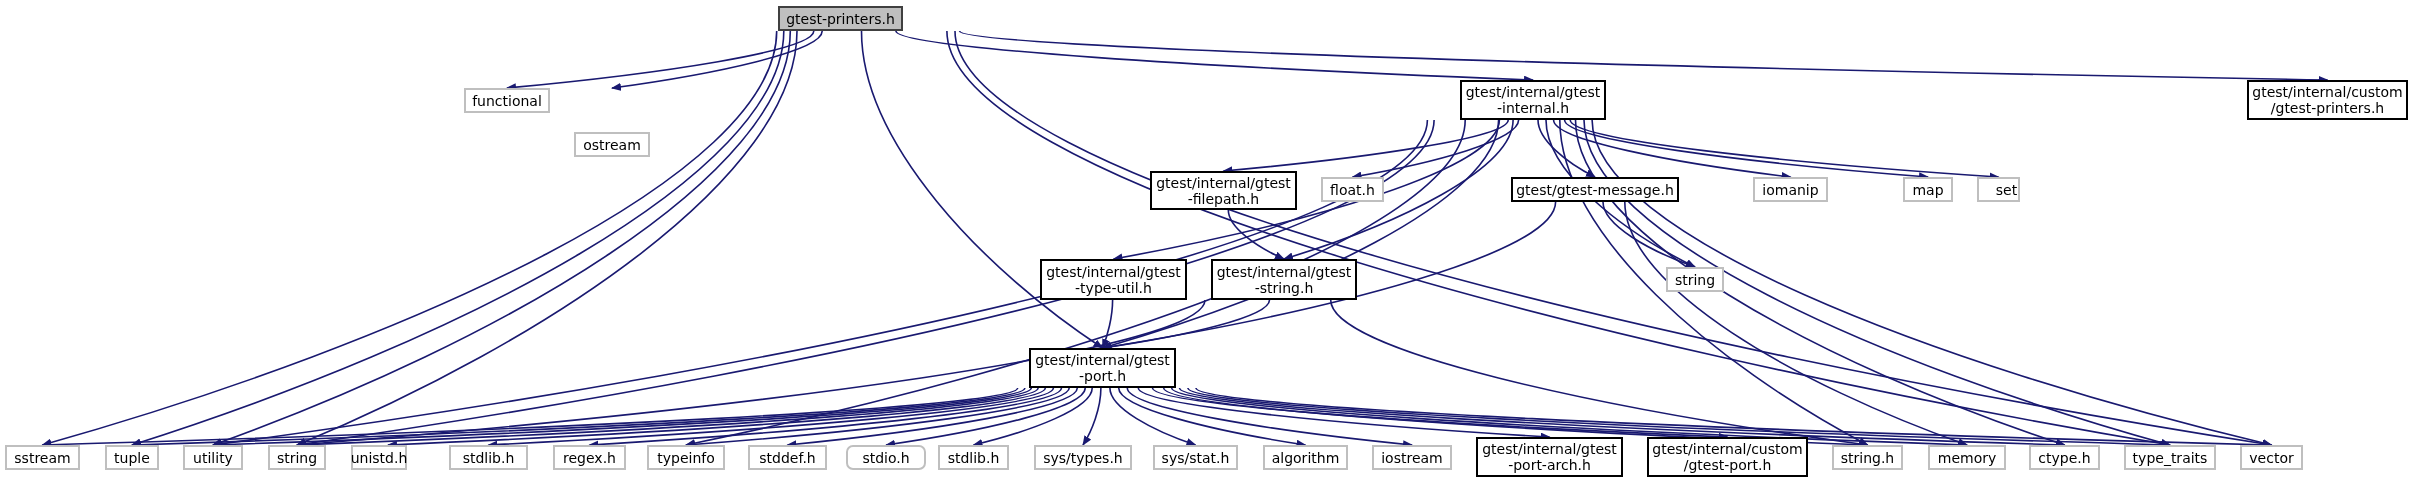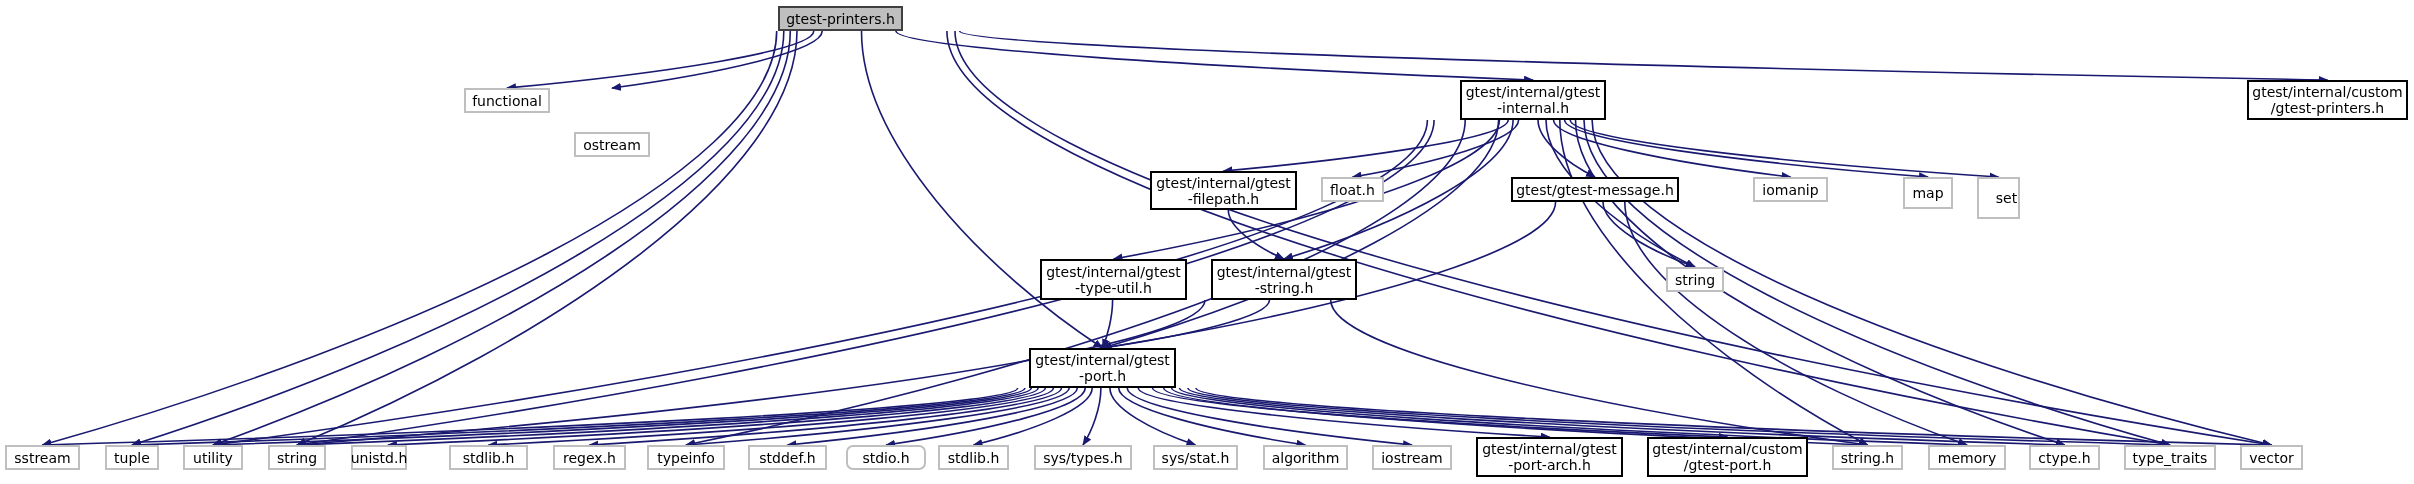--- a/index.html
+++ b/index.html
@@ -89,22 +89,22 @@
 <div class="node ext" style="left: 574px; top: 88px; width: 76px; height: 25px; margin-top: 44px;">ostream</div>
 <div class="node doc" style="left: 1460px; top: 80px; width: 146px; height: 40px;">gtest/internal/gtest
 -internal.h</div>
 <div class="node doc" style="left: 2247px; top: 80px; width: 161px; height: 40px;">gtest/internal/custom
 /gtest-printers.h</div>
 <div class="node doc" style="left: 1150px; top: 171px; width: 147px; height: 39px;">gtest/internal/gtest
 -filepath.h</div>
 <div class="node ext" style="left: 1321px; top: 177px; width: 63px; height: 25px;">float.h</div>
 <div class="node doc" style="left: 1511px; top: 177px; width: 168px; height: 25px;">gtest/gtest-message.h</div>
 <div class="node ext" style="left: 1753px; top: 177px; width: 75px; height: 25px;">iomanip</div>
-<div class="node ext" style="left: 1903px; top: 177px; width: 50px; height: 32px;">map</div>
-<div class="node ext" style="left: 1977px; top: 177px; width: 43px; height: 42px; padding-left: 16px;">set</div>
+<div class="node ext" style="left: 1903px; top: 177px; width: 50px; height: 25px;">map</div>
+<div class="node ext" style="left: 1977px; top: 177px; width: 43px; height: 25px; padding-left: 16px;">set</div>
 <div class="node doc" style="left: 1040px; top: 259px; width: 147px; height: 41px;">gtest/internal/gtest
 -type-util.h</div>
 <div class="node doc" style="left: 1211px; top: 259px; width: 146px; height: 41px;">gtest/internal/gtest
 -string.h</div>
 <div class="node ext" style="left: 1666px; top: 267px; width: 58px; height: 25px;">string</div>
 <div class="node doc" style="left: 1029px; top: 348px; width: 147px; height: 40px;">gtest/internal/gtest
 -port.h</div>
 <div class="node ext" style="left: 5px; top: 445px; width: 75px; height: 25px;">sstream</div>
 <div class="node ext" style="left: 105px; top: 445px; width: 54px; height: 25px;">tuple</div>
 <div class="node ext" style="left: 183px; top: 445px; width: 60px; height: 25px;">utility</div>

